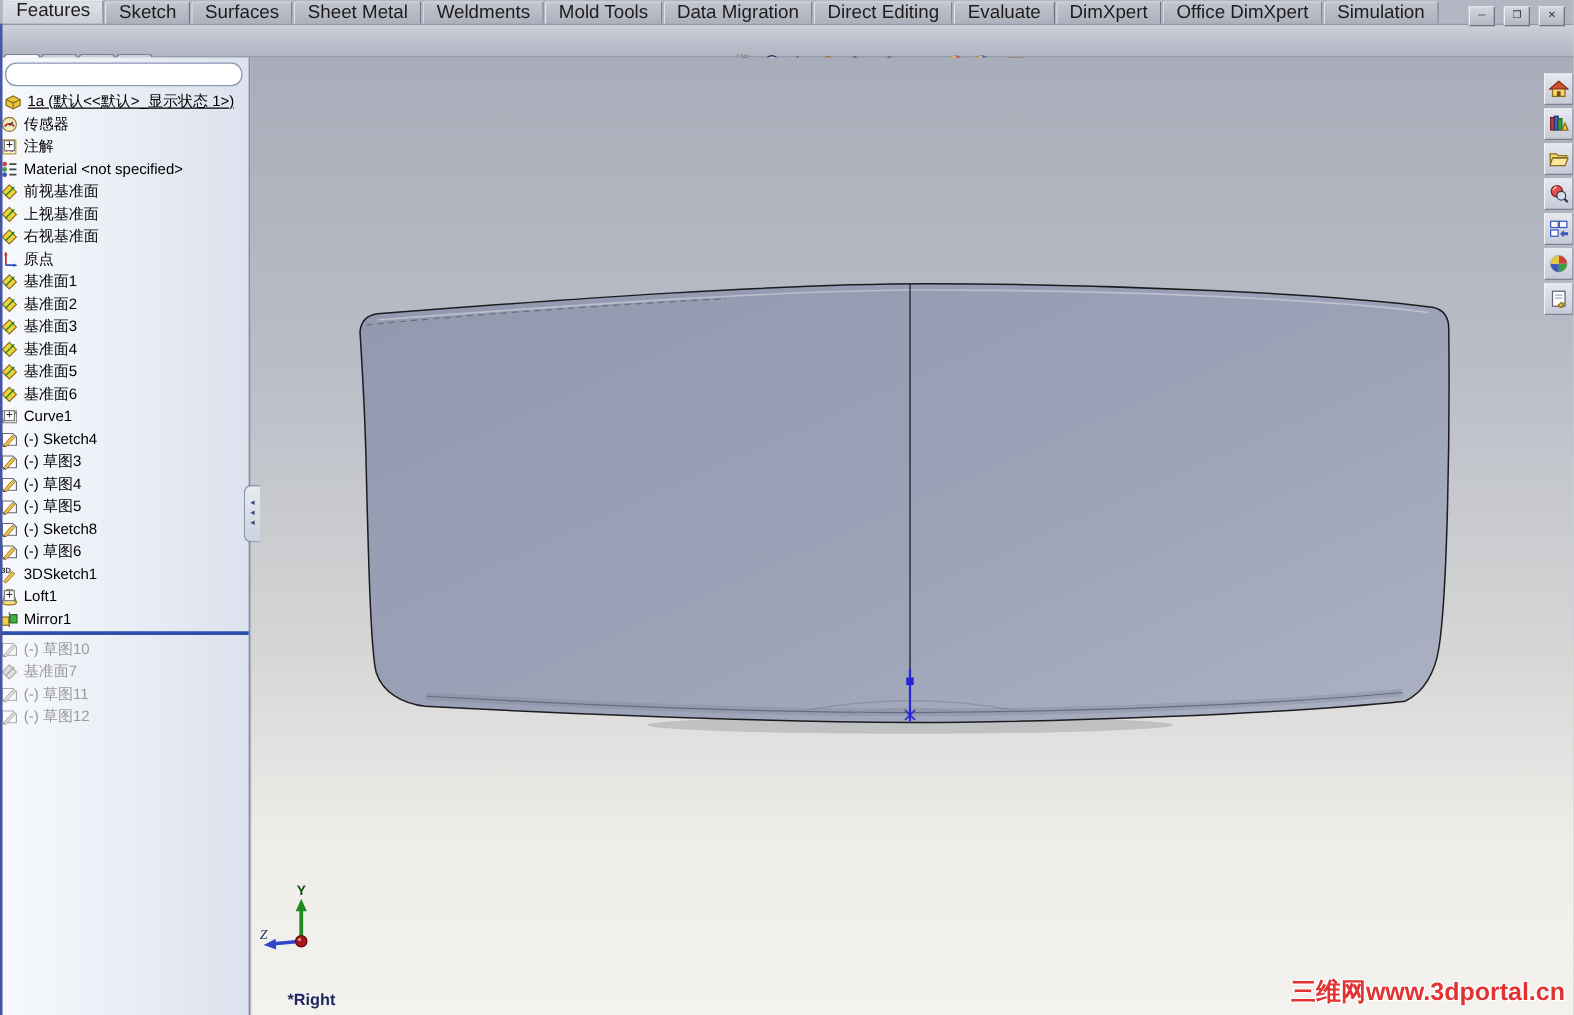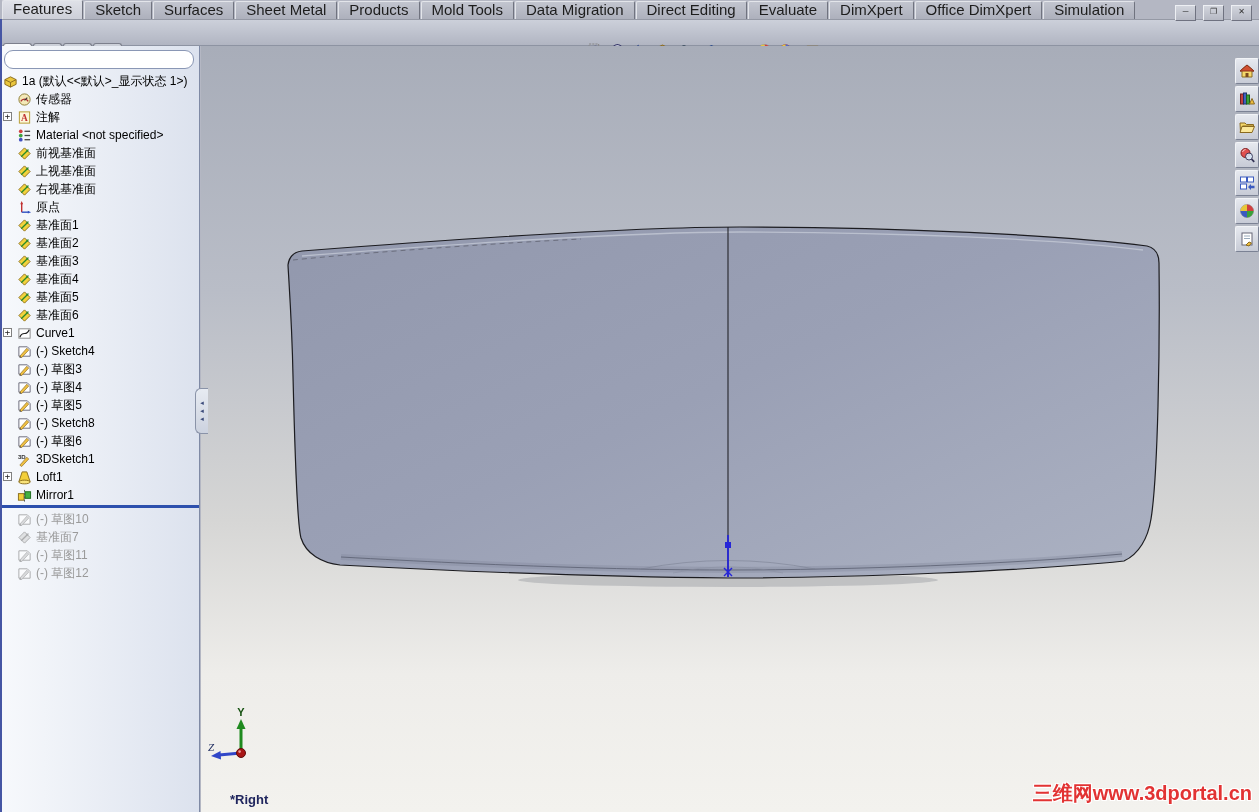--- a/index.html
+++ b/index.html
@@ -33,23 +33,23 @@
   .icon16 svg{width:17px;height:17px;display:block;}
   .caret{font-size:7px;color:#222;margin-left:1px;}
   
   .sidepanel{position:absolute;left:0;top:46px;width:200px;bottom:0;
              background:linear-gradient(90deg,#f7f9fc,#dce2ee);
              border-right:1px solid #7f8aa5;box-sizing:border-box;z-index:3;}
   .filterbox{margin:4px 5px 2px 4px;height:17px;background:#fff;border:1px solid #8a97b5;
              border-radius:9px;display:flex;align-items:center;padding-left:4px;}
   .filterbox input{border:none;outline:none;width:150px;height:13px;font-size:11px;background:transparent;}
   .tree{margin-top:3px;position:relative;}
-  .trow{position:relative;height:18px;display:flex;align-items:center;padding-left:17px;
+  .trow{position:relative;height:18px;display:flex;align-items:center;
         font-size:12px;color:#000;white-space:nowrap;cursor:default;}
-  .trow.root{padding-left:3px;}
+  .trow.root{padding-left:3px;text-decoration:underline;}
   .trow .icon16{margin-right:4px;flex:0 0 auto;}
   .trow .icon16 svg{width:15px;height:15px;}
   .tlabel{overflow:hidden;}
   .expander{position:absolute;left:3px;top:4px;width:9px;height:9px;border:1px solid #808080;
             background:#fff;font-size:9px;line-height:7px;text-align:center;color:#222;
             box-sizing:border-box;font-family:"DejaVu Sans Mono",monospace;}
   .trow.gray{color:#9a9a9a;}
   .trow.gray .icon16{filter:grayscale(1) opacity(.55);}
   .rollback{height:3px;background:#2d50ad;margin:1px 0 2px 0;cursor:row-resize;}
   .splitter{position:absolute;left:195px;top:388px;width:12px;height:44px;z-index:6;
@@ -79,21 +79,21 @@
 
 <div id="app">
 
   <div class="appedge"></div>
 
   <div class="tabbar">
       <div class="ctab active">Features</div>
       <div class="ctab">Sketch</div>
       <div class="ctab">Surfaces</div>
       <div class="ctab">Sheet Metal</div>
-      <div class="ctab">Products</div>
+      <div class="ctab">Weldments</div>
       <div class="ctab">Mold Tools</div>
       <div class="ctab">Data Migration</div>
       <div class="ctab">Direct Editing</div>
       <div class="ctab">Evaluate</div>
       <div class="ctab">DimXpert</div>
       <div class="ctab">Office DimXpert</div>
       <div class="ctab">Simulation</div>
     </div>
   <div class="wincontrols">
       <div class="winbtn">─</div>

